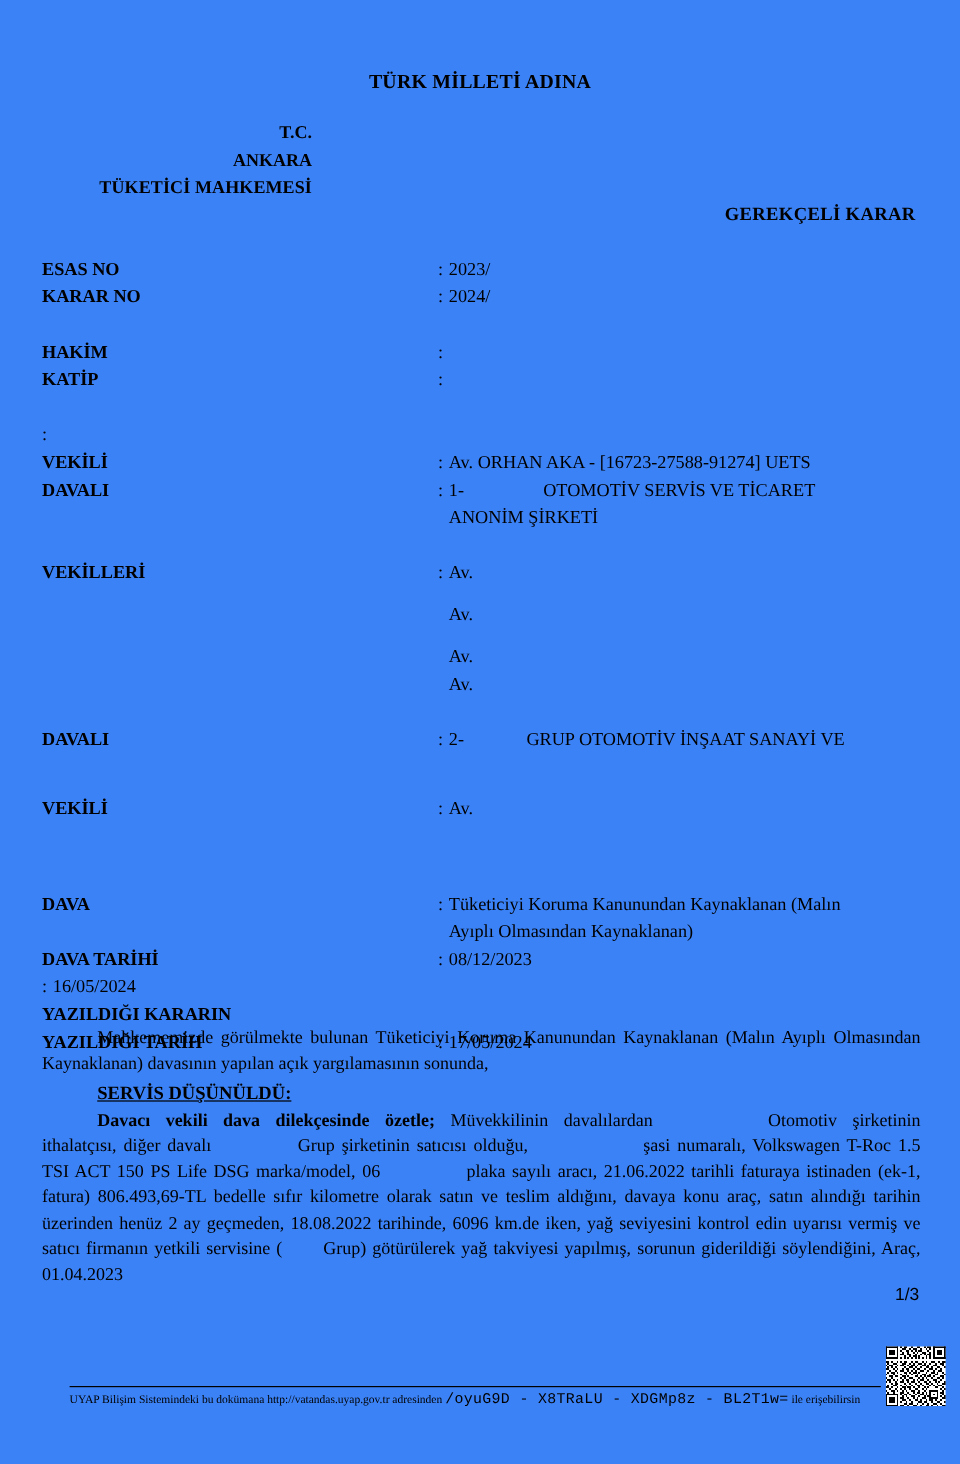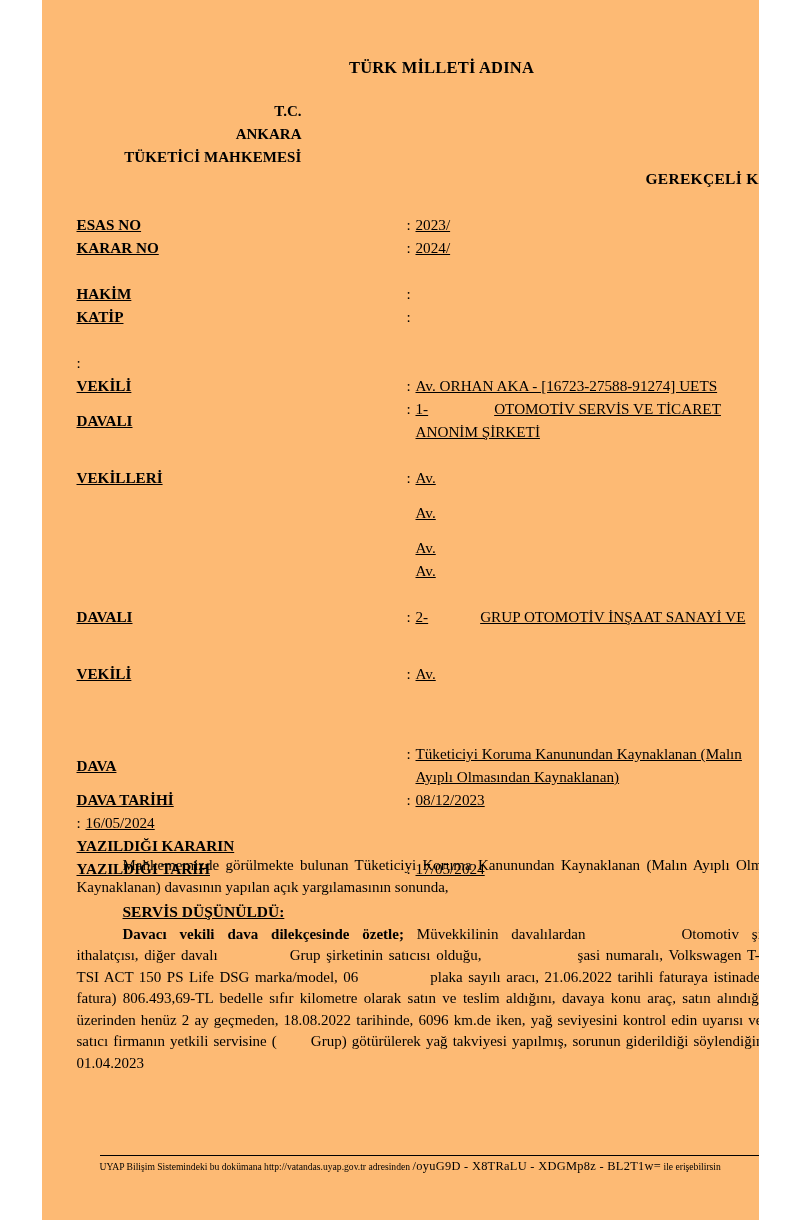--- a/index.html
+++ b/index.html
@@ -3,23 +3,23 @@
 <meta charset="utf-8">
 <title>UYAP Gerekçeli Karar</title>
 <style>
   html, body {
     margin: 0;
     padding: 0;
     background: #ffffff;
   }
   .page {
     position: relative;
-    width: 717px;
+    width: 800px;
     height: 1220px;
-    background: #fdba74;
+    background: #3b82f6;
     margin: 0 auto;
     overflow: hidden;
     font-family: "Liberation Serif", "DejaVu Serif", serif;
     color: #000000;
     -webkit-font-smoothing: antialiased;
   }
 
   
   .doc-title {
     position: absolute;
@@ -58,23 +58,22 @@
 
   
   .fields {
     position: absolute;
     top: 213px;
     left: 35px;
     width: 735px;
   }
   .row {
     display: flex;
-    align-items: center;
+    align-items: flex-start;
     min-height: 23px;
-    text-decoration: underline;
   }
   .row .label {
     width: 330px;
     flex: 0 0 330px;
     font-size: 15.2px;
     font-weight: bold;
     line-height: 23px;
     white-space: nowrap;
   }
   .row .value {
@@ -152,21 +151,21 @@
   .footer-text {
     position: absolute;
     left: 58px;
     top: 1159px;
     width: 690px;
     font-size: 9.6px;
     line-height: 14px;
     white-space: nowrap;
   }
   .footer-text .mono {
-    font-family: Liberation Serif, serif;
+    font-family: Liberation Mono, monospace;
     font-size: 12.4px;
     letter-spacing: 0.3px;
     margin-top: 21px;
   }
 
   
   .qr {
     position: absolute;
     left: 738px;
     top: 1122px;

